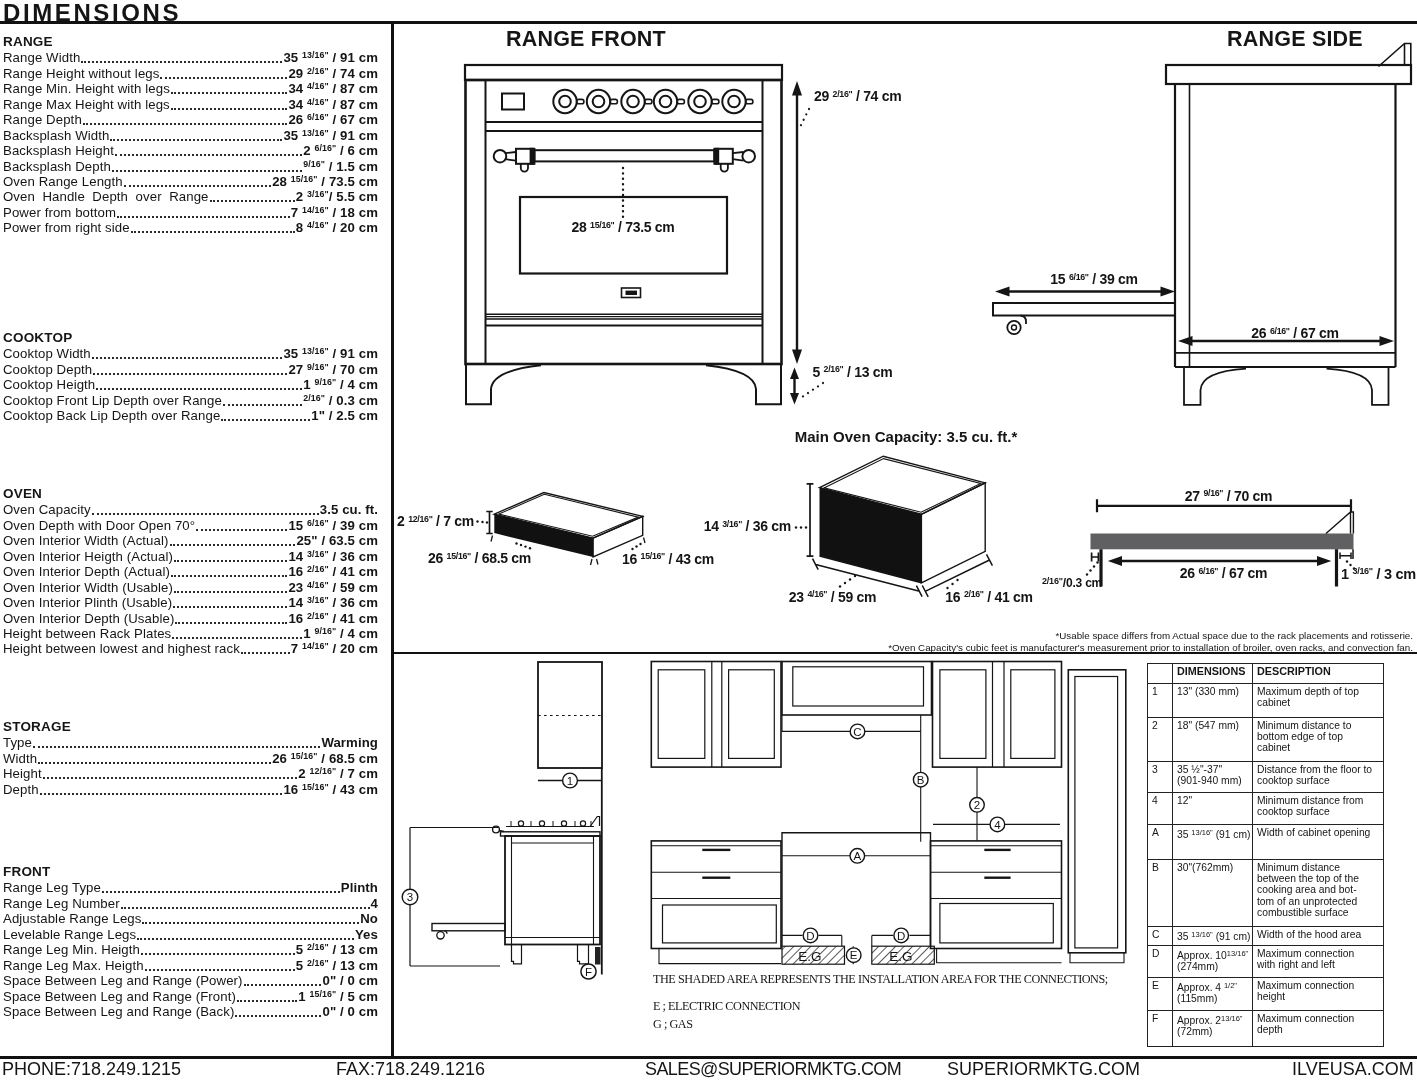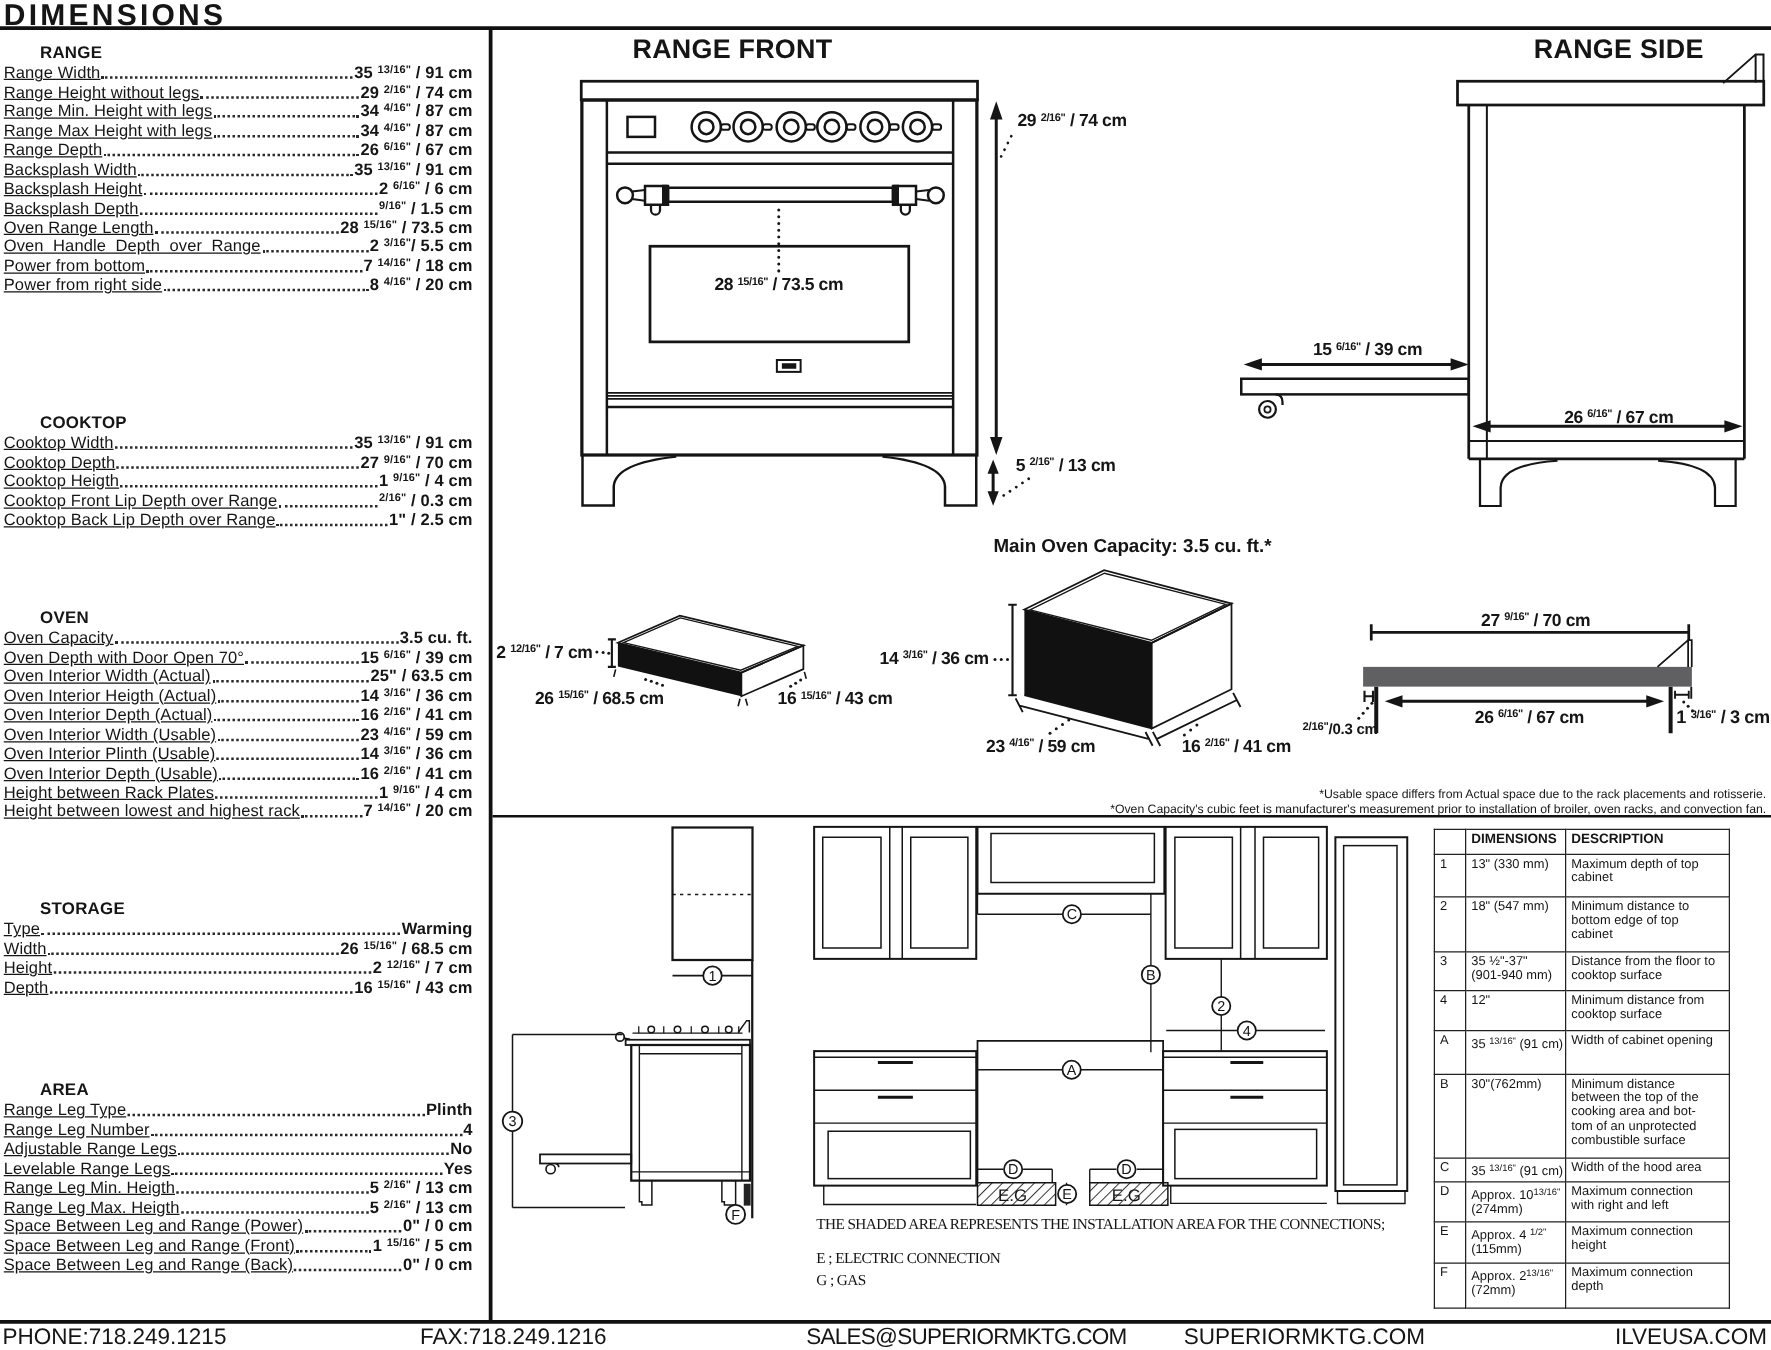--- a/index.html
+++ b/index.html
@@ -1,22 +1,22 @@
 <!DOCTYPE html>
 <html><head>
 <meta charset="utf-8">
 <style>
 html,body{margin:0;padding:0;background:#fff;}
 body{width:1417px;height:1080px;position:relative;overflow:hidden;
      font-family:"Liberation Sans",sans-serif;color:#151515;}
 .abs{position:absolute;}
 .sec{position:absolute;left:3px;width:375px;}
-.sh{font-weight:bold;font-size:13.5px;height:16px;letter-spacing:.2px;margin-left:29px;}
+.sh{font-weight:bold;font-size:13.5px;height:16px;letter-spacing:.2px;}
 .row{display:flex;align-items:flex-end;height:15.45px;font-size:13.2px;letter-spacing:.1px;}
-.lab{white-space:nowrap;text-decoration:underline;}
+.lab{white-space:nowrap;}
 .dots{flex:1;border-bottom:2.1px dotted #2a2a2a;margin:0 1px 2px 1px;min-width:8px;}
 .val{white-space:nowrap;font-weight:bold;}
 .f{font-size:8.8px;vertical-align:4px;font-weight:bold;}
 .bigtitle{position:absolute;left:3px;top:-1px;font-size:24px;font-weight:bold;letter-spacing:2.6px;}
 .vtitle{position:absolute;font-size:21.5px;font-weight:bold;letter-spacing:.2px;}
 .note{position:absolute;font-size:12.2px;letter-spacing:-0.45px;white-space:nowrap;font-family:Liberation Serif, serif;}
 .ftr{position:absolute;top:1058.5px;font-size:18px;letter-spacing:0px;}
 table.dim{border-collapse:collapse;table-layout:fixed;}
 table.dim td{border:1.2px solid #222;font-size:10.3px;line-height:11.2px;
   padding:2.5px 1px 1px 4px;vertical-align:top;font-family:"Liberation Sans",sans-serif;}
@@ -199,21 +199,21 @@
       <span class="val">2 <span class="f">12/16"</span> / 7 cm</span>
     </div>
 <div class="row">
       <span class="lab">Depth</span>
       <span class="dots"></span>
       <span class="val">16 <span class="f">15/16"</span> / 43 cm</span>
     </div>
 </div>
 
 <div class="sec" style="top:864px">
-<div class="sh">AREA</div>
+<div class="sh">FRONT</div>
 <div class="row">
       <span class="lab">Range Leg Type</span>
       <span class="dots"></span>
       <span class="val">Plinth</span>
     </div>
 <div class="row">
       <span class="lab">Range Leg Number</span>
       <span class="dots"></span>
       <span class="val">4</span>
     </div>

